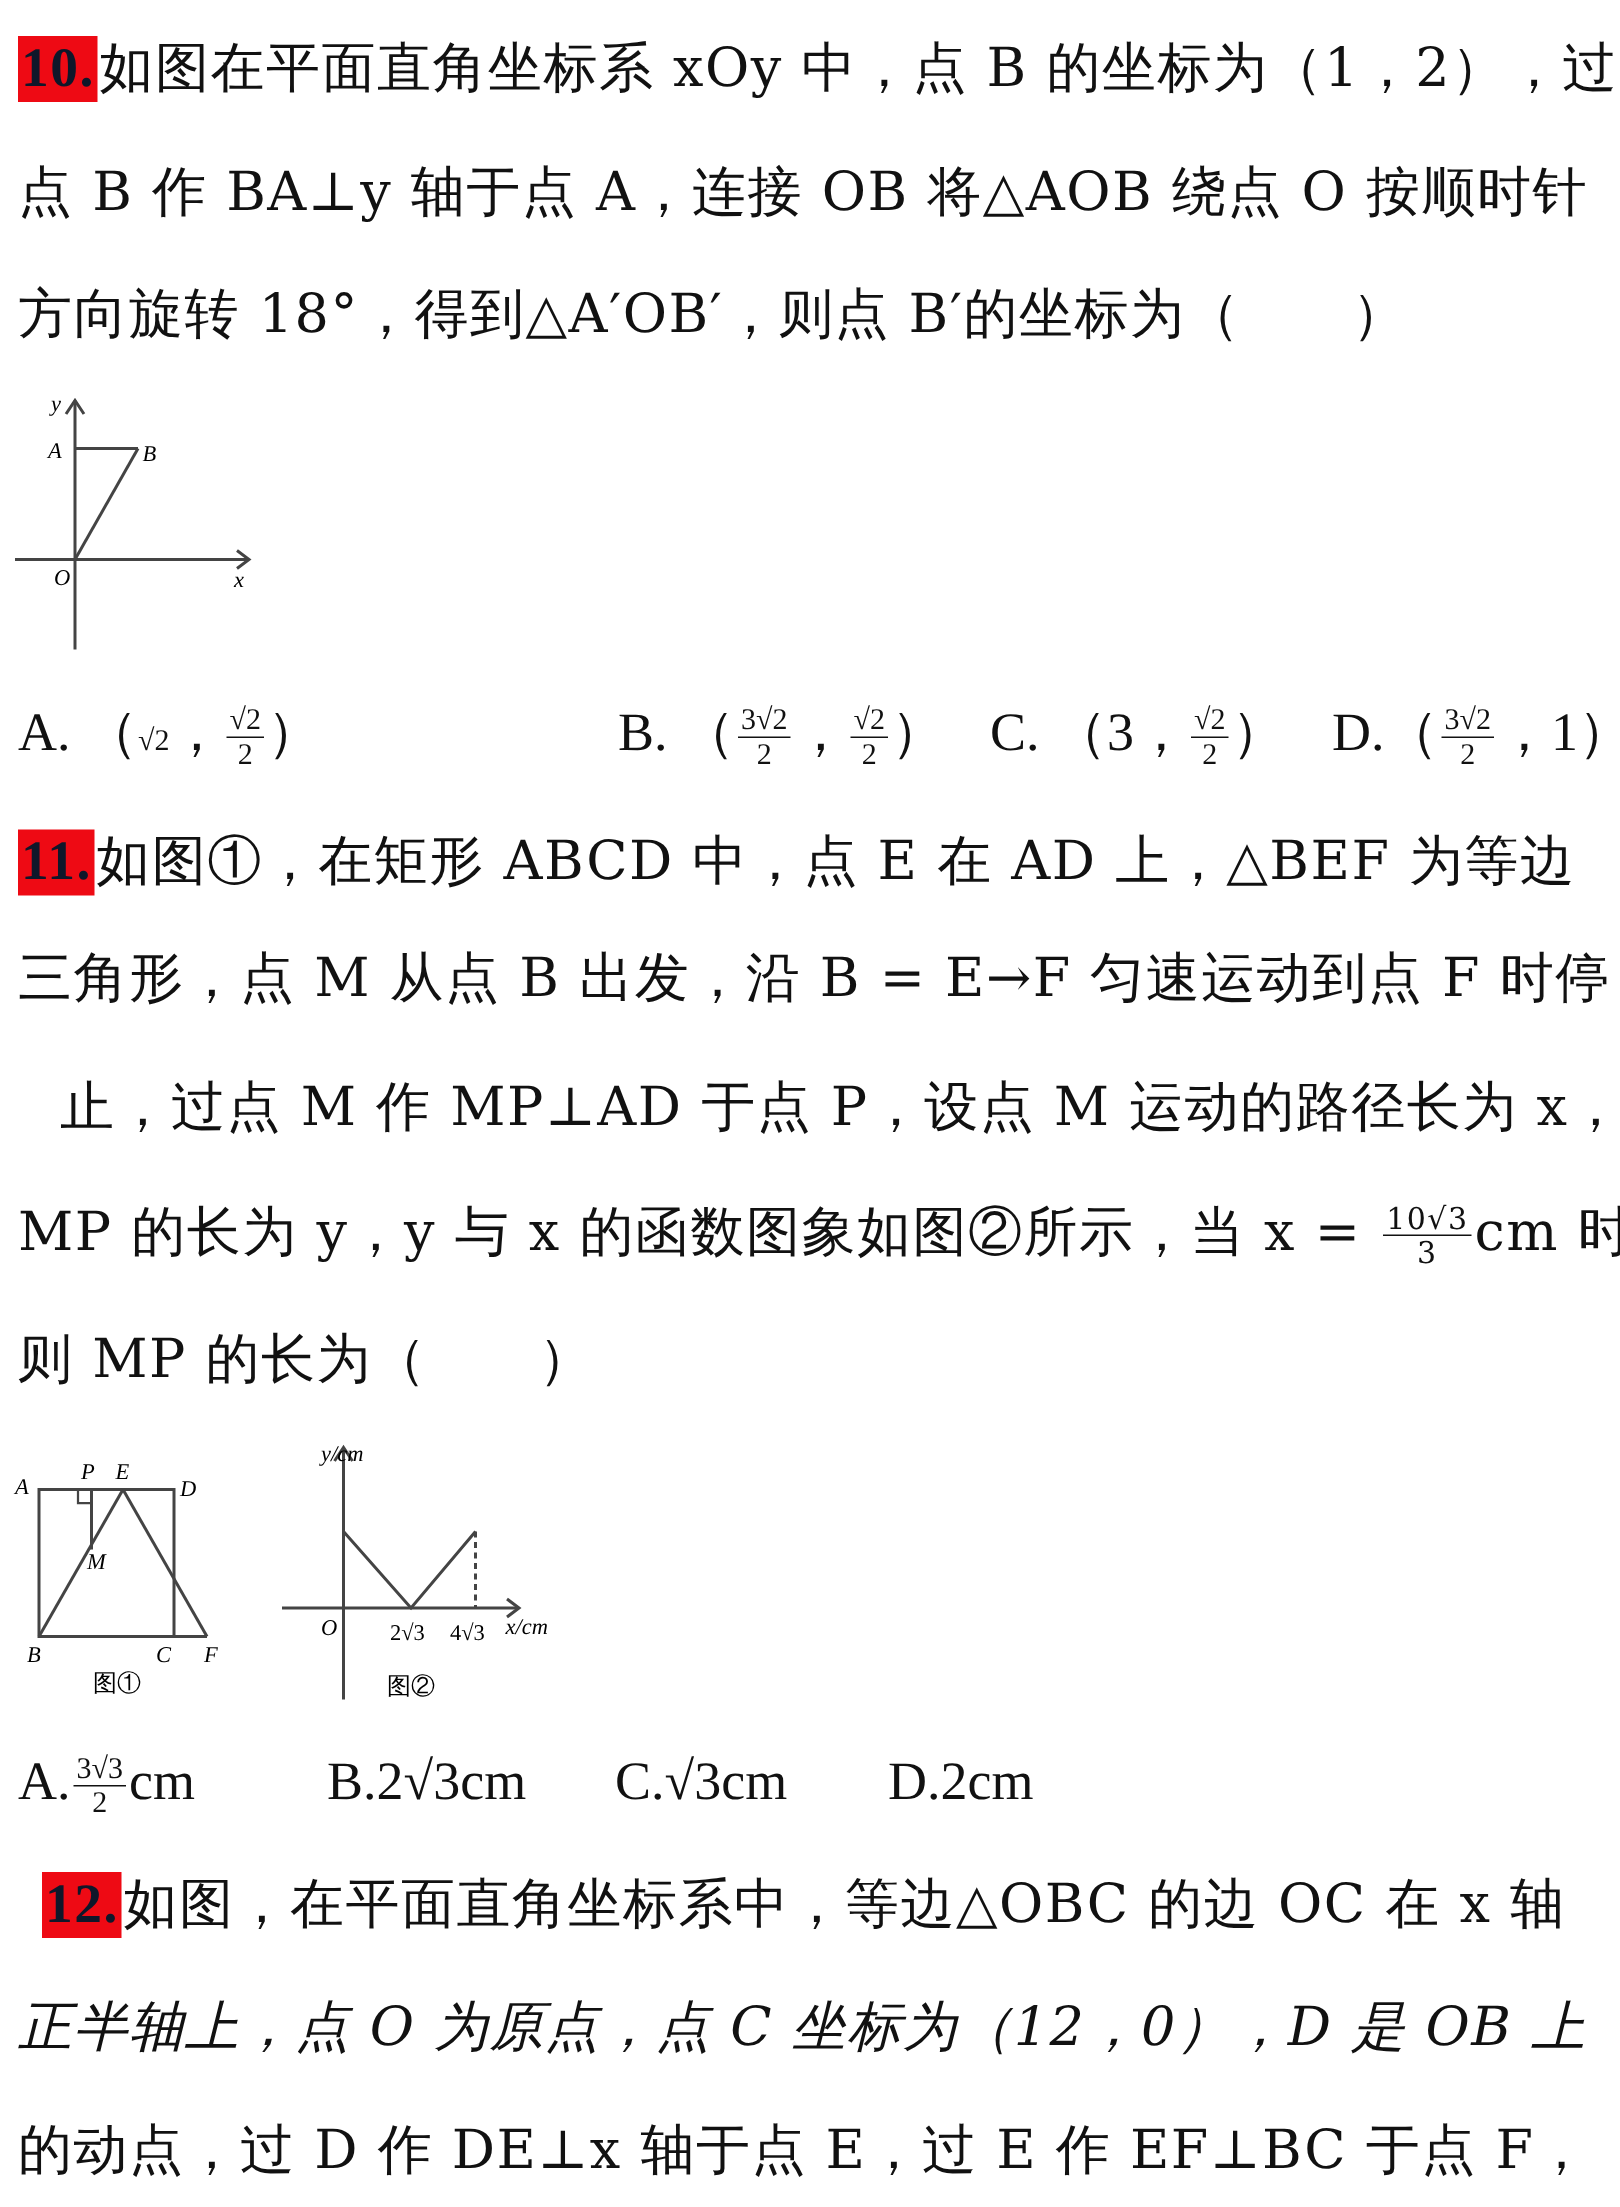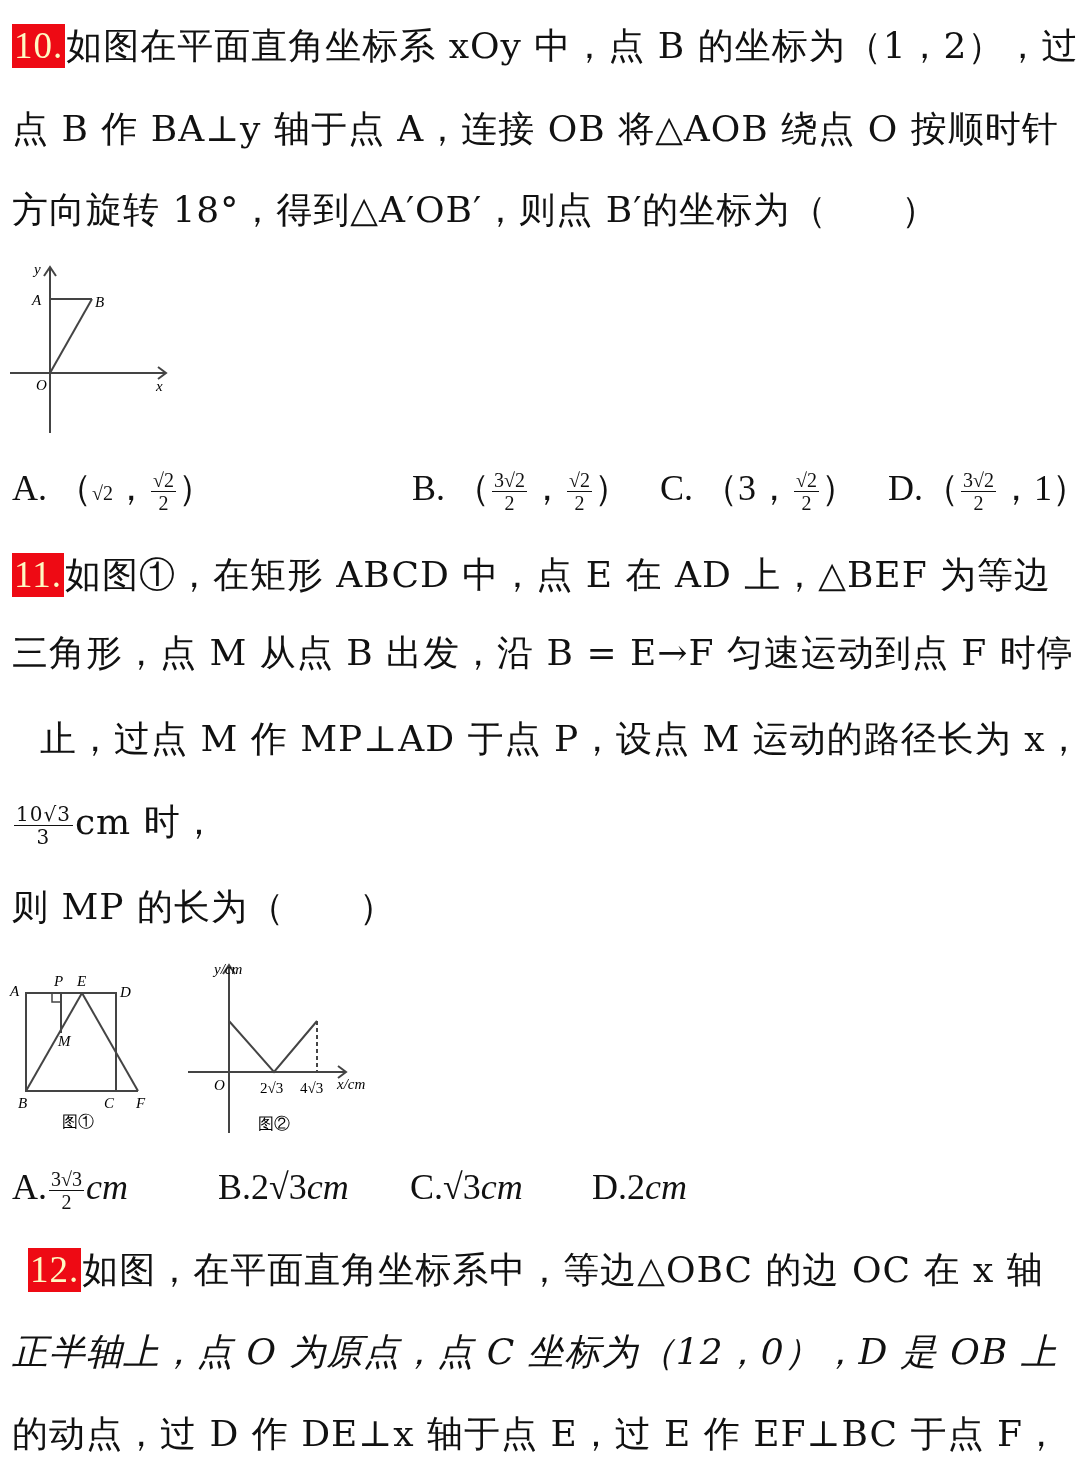--- a/index.html
+++ b/index.html
@@ -1,21 +1,21 @@
 <!DOCTYPE html>
 <html><head>
 <meta charset="utf-8">
 <style>
   html, body { margin:0; padding:0; background:#ffffff; }
   body { width:1080px; height:1471px; position:relative; overflow:hidden;
          font-family:"DejaVu Serif","Liberation Serif",serif; color:#111; }
   .line { position:absolute; left:12px; font-size:36px; line-height:44px; white-space:nowrap; letter-spacing:1px; }
-  .badge { display:inline-block; background:#ee0a14; color:#fef9c3; font-family:"Liberation Serif",serif;
-           font-weight:normal; font-size:37px; line-height:44px; padding:0 2px; margin-right:1px; }
-  .it { font-style:italic; font-family:"Liberation Serif",serif; }
+  .badge { display:inline-block; background:#ee0a14; color:#0f172a; font-family:"Liberation Serif",serif;
+           font-weight:bold; font-size:37px; line-height:44px; padding:0 2px; margin-right:1px; }
+  .it { font-family:"Liberation Serif",serif; }
   .opt { position:absolute; font-size:36px; line-height:44px; white-space:nowrap; font-family:"Liberation Serif",serif; }
   .frac { display:inline-block; vertical-align:middle; text-align:center; font-size:20px; line-height:22px; margin:0 2px; }
   .frac .n { display:block; border-bottom:1.5px solid #111; padding:0 2px; }
   .frac .d { display:block; }
   .sqrt { font-size:20px; }
   svg text { font-family:"Liberation Serif",serif; font-style:italic; }
   .fig { position:absolute; }
 </style>
 </head>
 <body>
@@ -52,20 +52,21 @@
 <div class="opt" style="left:888px;top:466px;">
   <span>D.</span>（<span class="frac"><span class="n">3√2</span><span class="d">2</span></span>，<span>1</span>）
 </div>
 
 <div class="line" style="top:553px;">
   <span class="badge">11.</span><span>如图①，在矩形 ABCD 中，点 E 在 AD 上，△BEF 为等边</span>
 </div>
 <div class="line" style="top:631px;"><span>三角形，点 M 从点 B 出发，沿 B = E→F 匀速运动到点 F 时停</span></div>
 <div class="line" style="top:717px;margin-left:28px;"><span>止，过点 M 作 MP⊥AD 于点 P，设点 M 运动的路径长为 x，</span></div>
 <div class="line" style="top:800px;">
+  <span>MP 的长为 y，y 与 x 的函数图象如图②所示，当 x =</span>
   <span class="frac"><span class="n">10√3</span><span class="d">3</span></span><span>cm 时，</span>
 </div>
 <div class="line" style="top:885px;"><span>则 MP 的长为（　　）</span></div>
 
 <svg class="fig" style="left:0;top:960px;" width="180" height="185">
   <rect x="26" y="33" width="90" height="98" fill="none" stroke="#444" stroke-width="2"></rect>
   <line x1="26" y1="131" x2="82" y2="33" stroke="#444" stroke-width="2"></line>
   <line x1="82" y1="33" x2="138" y2="131" stroke="#444" stroke-width="2"></line>
   <line x1="116" y1="131" x2="138" y2="131" stroke="#444" stroke-width="2"></line>
   <line x1="61" y1="33" x2="61" y2="73" stroke="#444" stroke-width="2"></line>

